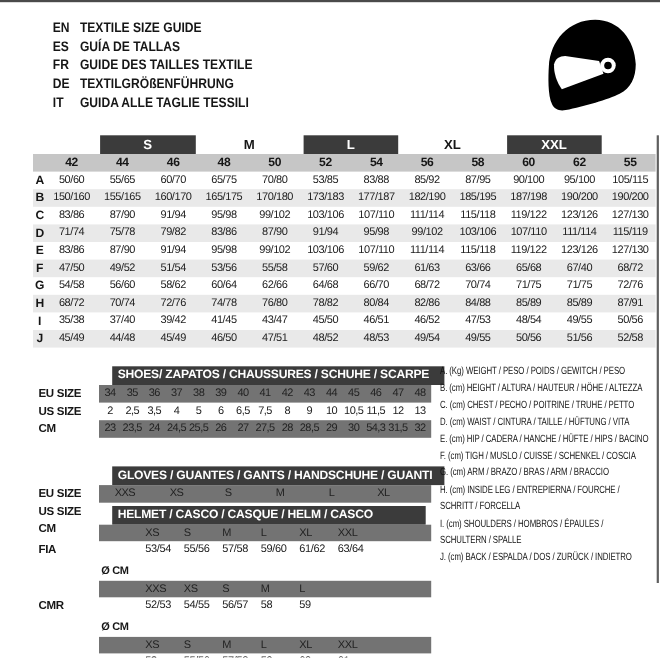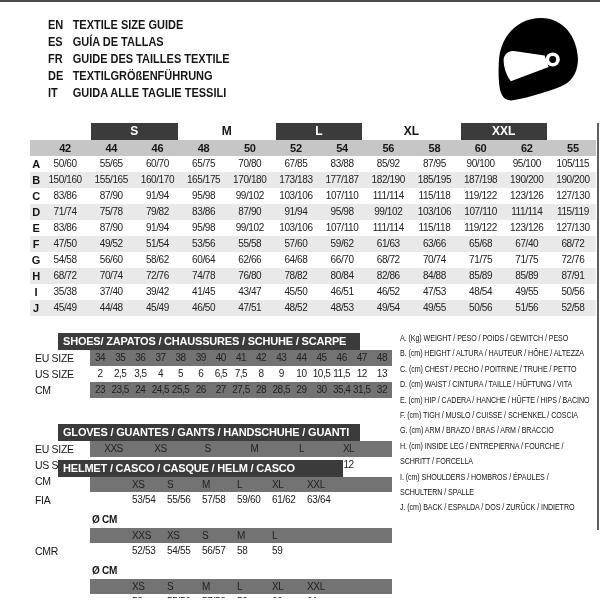--- a/index.html
+++ b/index.html
@@ -30,26 +30,26 @@
   .mrow { height:16px; }
   .mrow.alt { background:#e9e9e9; }
   .mcell { text-align:center; font-size:11px; font-weight:bold; line-height:16px; letter-spacing:-0.3px; }
   .mcell.mval { font-weight:normal; font-size:10px; color:#222; letter-spacing:-0.4px; }
 
   
   .subtable { position:absolute; left:30px; width:566px; }
   .shoes-t  { top:333px; }
   .gloves-t { top:424px; }
   .helmet-t { top:460px; }
-  .hbar { margin-left:28px; width:302px; height:17px; background:#3b3b3b; color:#fff;
+  .hbar { margin-left:72px; width:302px; height:17px; background:#3b3b3b; color:#fff;
           font-size:11px; font-weight:bold; line-height:17px; padding-left:5px; letter-spacing:-0.2px; white-space:nowrap; }
   .helmet-t .hbar { width:285px; }
   .srow { display:flex; height:16px; }
   .hrow.sizes { height:15px; }
-  .slabel { width:60px; font-size:10.5px; font-weight:normal; line-height:16px; padding-left:5px; letter-spacing:-0.3px; }
+  .slabel { width:60px; font-size:10.5px; font-weight:bold; line-height:16px; padding-left:5px; letter-spacing:-0.3px; }
   .sstripe { width:302px; display:grid; }
   .sstripe.gray { background:#737373; }
   .cols15 { grid-template-columns:repeat(15,1fr); }
   .cols6  { grid-template-columns:repeat(6,47px); }
   .colsH  { grid-template-columns:40px repeat(6,35px); }
   .scell  { text-align:center; font-size:10px; letter-spacing:-0.5px; line-height:16px; color:#222; }
   .hcell  { text-align:left; font-size:10px; letter-spacing:-0.3px; line-height:15px; padding-left:2px; color:#222; }
   .hrow   { display:flex; }
   .hrow .hcell { line-height:16px; }
   .hrow.sizes .hcell { line-height:15px; }
@@ -130,21 +130,21 @@
         <div class="mcell">55</div>
       </div>
     <div>
         <div class="mrow grid13">
           <div class="mcell">A</div>
           <div class="mcell mval">50/60</div>
           <div class="mcell mval">55/65</div>
           <div class="mcell mval">60/70</div>
           <div class="mcell mval">65/75</div>
           <div class="mcell mval">70/80</div>
-          <div class="mcell mval">67/85</div>
+          <div class="mcell mval">53/85</div>
           <div class="mcell mval">83/88</div>
           <div class="mcell mval">85/92</div>
           <div class="mcell mval">87/95</div>
           <div class="mcell mval">90/100</div>
           <div class="mcell mval">95/100</div>
           <div class="mcell mval">105/115</div>
         </div>
         <div class="mrow grid13 alt">
           <div class="mcell">B</div>
           <div class="mcell mval">150/160</div>
@@ -334,21 +334,21 @@
             <div class="scell">24</div>
             <div class="scell">24,5</div>
             <div class="scell">25,5</div>
             <div class="scell">26</div>
             <div class="scell">27</div>
             <div class="scell">27,5</div>
             <div class="scell">28</div>
             <div class="scell">28,5</div>
             <div class="scell">29</div>
             <div class="scell">30</div>
-            <div class="scell">35,4</div>
+            <div class="scell">54,3</div>
             <div class="scell">31,5</div>
             <div class="scell">32</div>
           </div>
         </div>
       </div>
   </div>
 
   <div class="subtable gloves-t">
     <div class="hbar">GLOVES / GUANTES / GANTS / HANDSCHUHE / GUANTI</div>
     <div>

